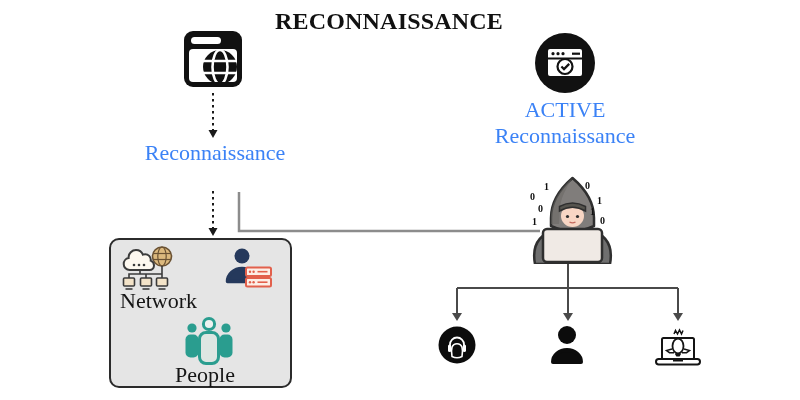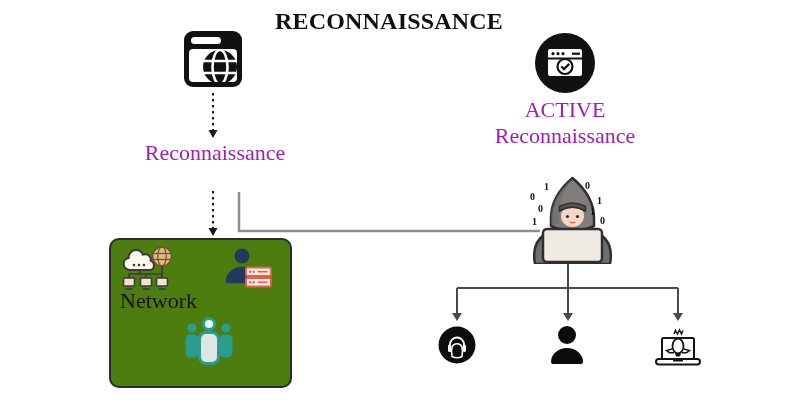--- a/index.html
+++ b/index.html
@@ -1,21 +1,21 @@
 <!DOCTYPE html>
 <html><head>
 <meta charset="utf-8">
 <style>
   * { margin:0; padding:0; box-sizing:border-box; }
   html,body { background:#ffffff; font-family:"Liberation Sans", sans-serif; }
   .canvas { position:relative; width:800px; height:400px; background:#ffffff; overflow:hidden;font-family:Liberation Serif, serif; }
   .abs { position:absolute; }
   .title { font-size:24px; font-weight:bold; color:#111; text-align:center; letter-spacing:0.2px; }
-  .node-label { font-size:22px; color:#a21caf; text-align:center; line-height:26px; }
-  .targets-box { background:#4d7c0f; border:2px solid #2b2b2b; border-radius:10px; }
+  .node-label { font-size:22px; color:#3b82f6; text-align:center; line-height:26px; }
+  .targets-box { background:#e5e5e5; border:2px solid #2b2b2b; border-radius:10px; }
   .box-label { font-size:22px; color:#151515; text-align:center; white-space:nowrap; }
   .digit { position:absolute; font-size:10px; font-weight:bold; color:#101010; line-height:10px; }
   svg { display:block; }
   .overlay { pointer-events:none; }
 </style>
 </head>
 <body>
 
 <div class="canvas">
 
@@ -159,20 +159,21 @@
         <g fill="#2a9d8f">
           <circle cx="9" cy="12" r="4.6"></circle>
           <rect x="2.5" y="18.5" width="13" height="23" rx="5"></rect>
           <circle cx="43" cy="12" r="4.6"></circle>
           <rect x="36.5" y="18.5" width="13" height="23" rx="5"></rect>
         </g>
         <circle cx="26" cy="8" r="5.6" fill="#eef2f0" stroke="#2a9d8f" stroke-width="3"></circle>
         <rect x="16.5" y="16.5" width="19" height="31" rx="6.5" fill="#dde6e2" stroke="#2a9d8f" stroke-width="3"></rect>
       </svg>
     </span>
+    <div class="abs box-label" style="left:44px;top:122px;width:100px;">People</div>
   </div>
 
   <span class="abs" style="left:438px;top:326px;">
     <svg width="38" height="38" viewBox="0 0 38 38">
       <circle cx="19" cy="19" r="18.5" fill="#0c0c0c"></circle>
       <path d="M12 21 v-2.5 a7 7 0 0 1 14 0 V21" fill="none" stroke="#fff" stroke-width="1.8"></path>
       <rect x="10" y="18.5" width="3.2" height="7.5" rx="1.6" fill="#fff"></rect>
       <rect x="24.8" y="18.5" width="3.2" height="7.5" rx="1.6" fill="#fff"></rect>
       <path d="M14 30.5 c-0.6-3 -0.9-6.2 0-9.2 a5.3 5.3 0 0 1 10 0 c0.9 3 0.6 6.2 0 9.2 q-5 2.6 -10 0 Z" fill="none" stroke="#fff" stroke-width="1.6"></path>
     </svg>

